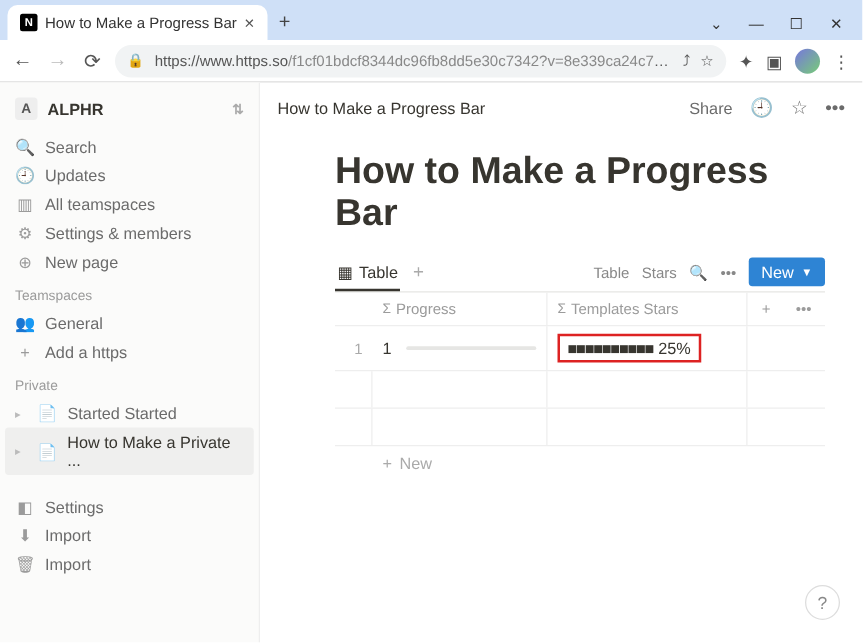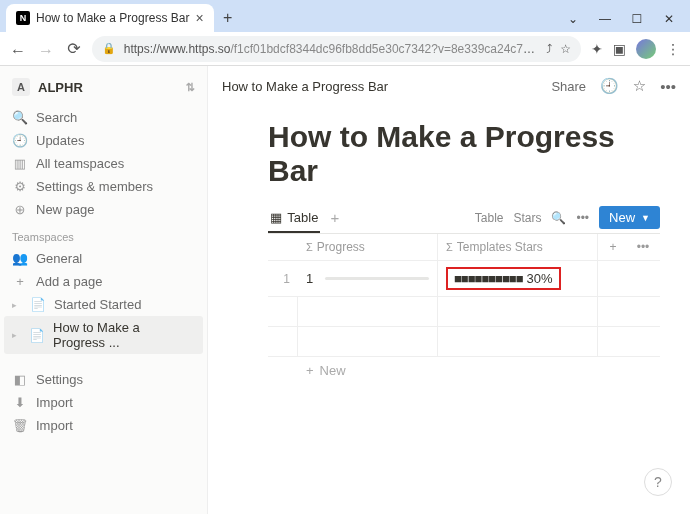--- a/index.html
+++ b/index.html
@@ -137,32 +137,33 @@
         <span>New page</span>
       </div>
 
     <div class="side-section">Teamspaces</div>
     <div class="side-item">
         <span class="icn">👥</span>
         <span>General</span>
       </div>
     <div class="side-item">
         <span class="icn">+</span>
-        <span>Add a page</span>
-      </div>
-
+        <span>Add a https</span>
+      </div>
+
+    <div class="side-section">Private</div>
     <div class="side-item">
         <span class="arrow">▸</span>
         <span class="icn">📄</span>
         <span>Started Started</span>
       </div>
     <div class="side-item active">
         <span class="arrow">▸</span>
         <span class="icn">📄</span>
-        <span>How to Make a Progress ...</span>
+        <span>How to Make a Private ...</span>
       </div>
 
     <div style="height:14px"></div>
     <div class="side-item">
         <span class="icn">◧</span>
         <span>Settings</span>
       </div>
     <div class="side-item">
         <span class="icn">⬇</span>
         <span>Import</span>
@@ -221,21 +222,21 @@
         </div>
         <div class="row">
           <div class="cell c0">1</div>
           <div class="cell c1">
             <span>1</span>
             <div class="progressline"></div>
           </div>
           <div class="cell c2">
             <div class="highlight">
               <span class="blocks">■■■■■■■■■■</span>
-              <span>30%</span>
+              <span>25%</span>
             </div>
           </div>
         </div>
         <div class="blankrow">
             <div class="cell c0"></div>
             <div class="cell c1"></div>
             <div class="cell c2"></div>
           </div>
         <div class="blankrow">
             <div class="cell c0"></div>

